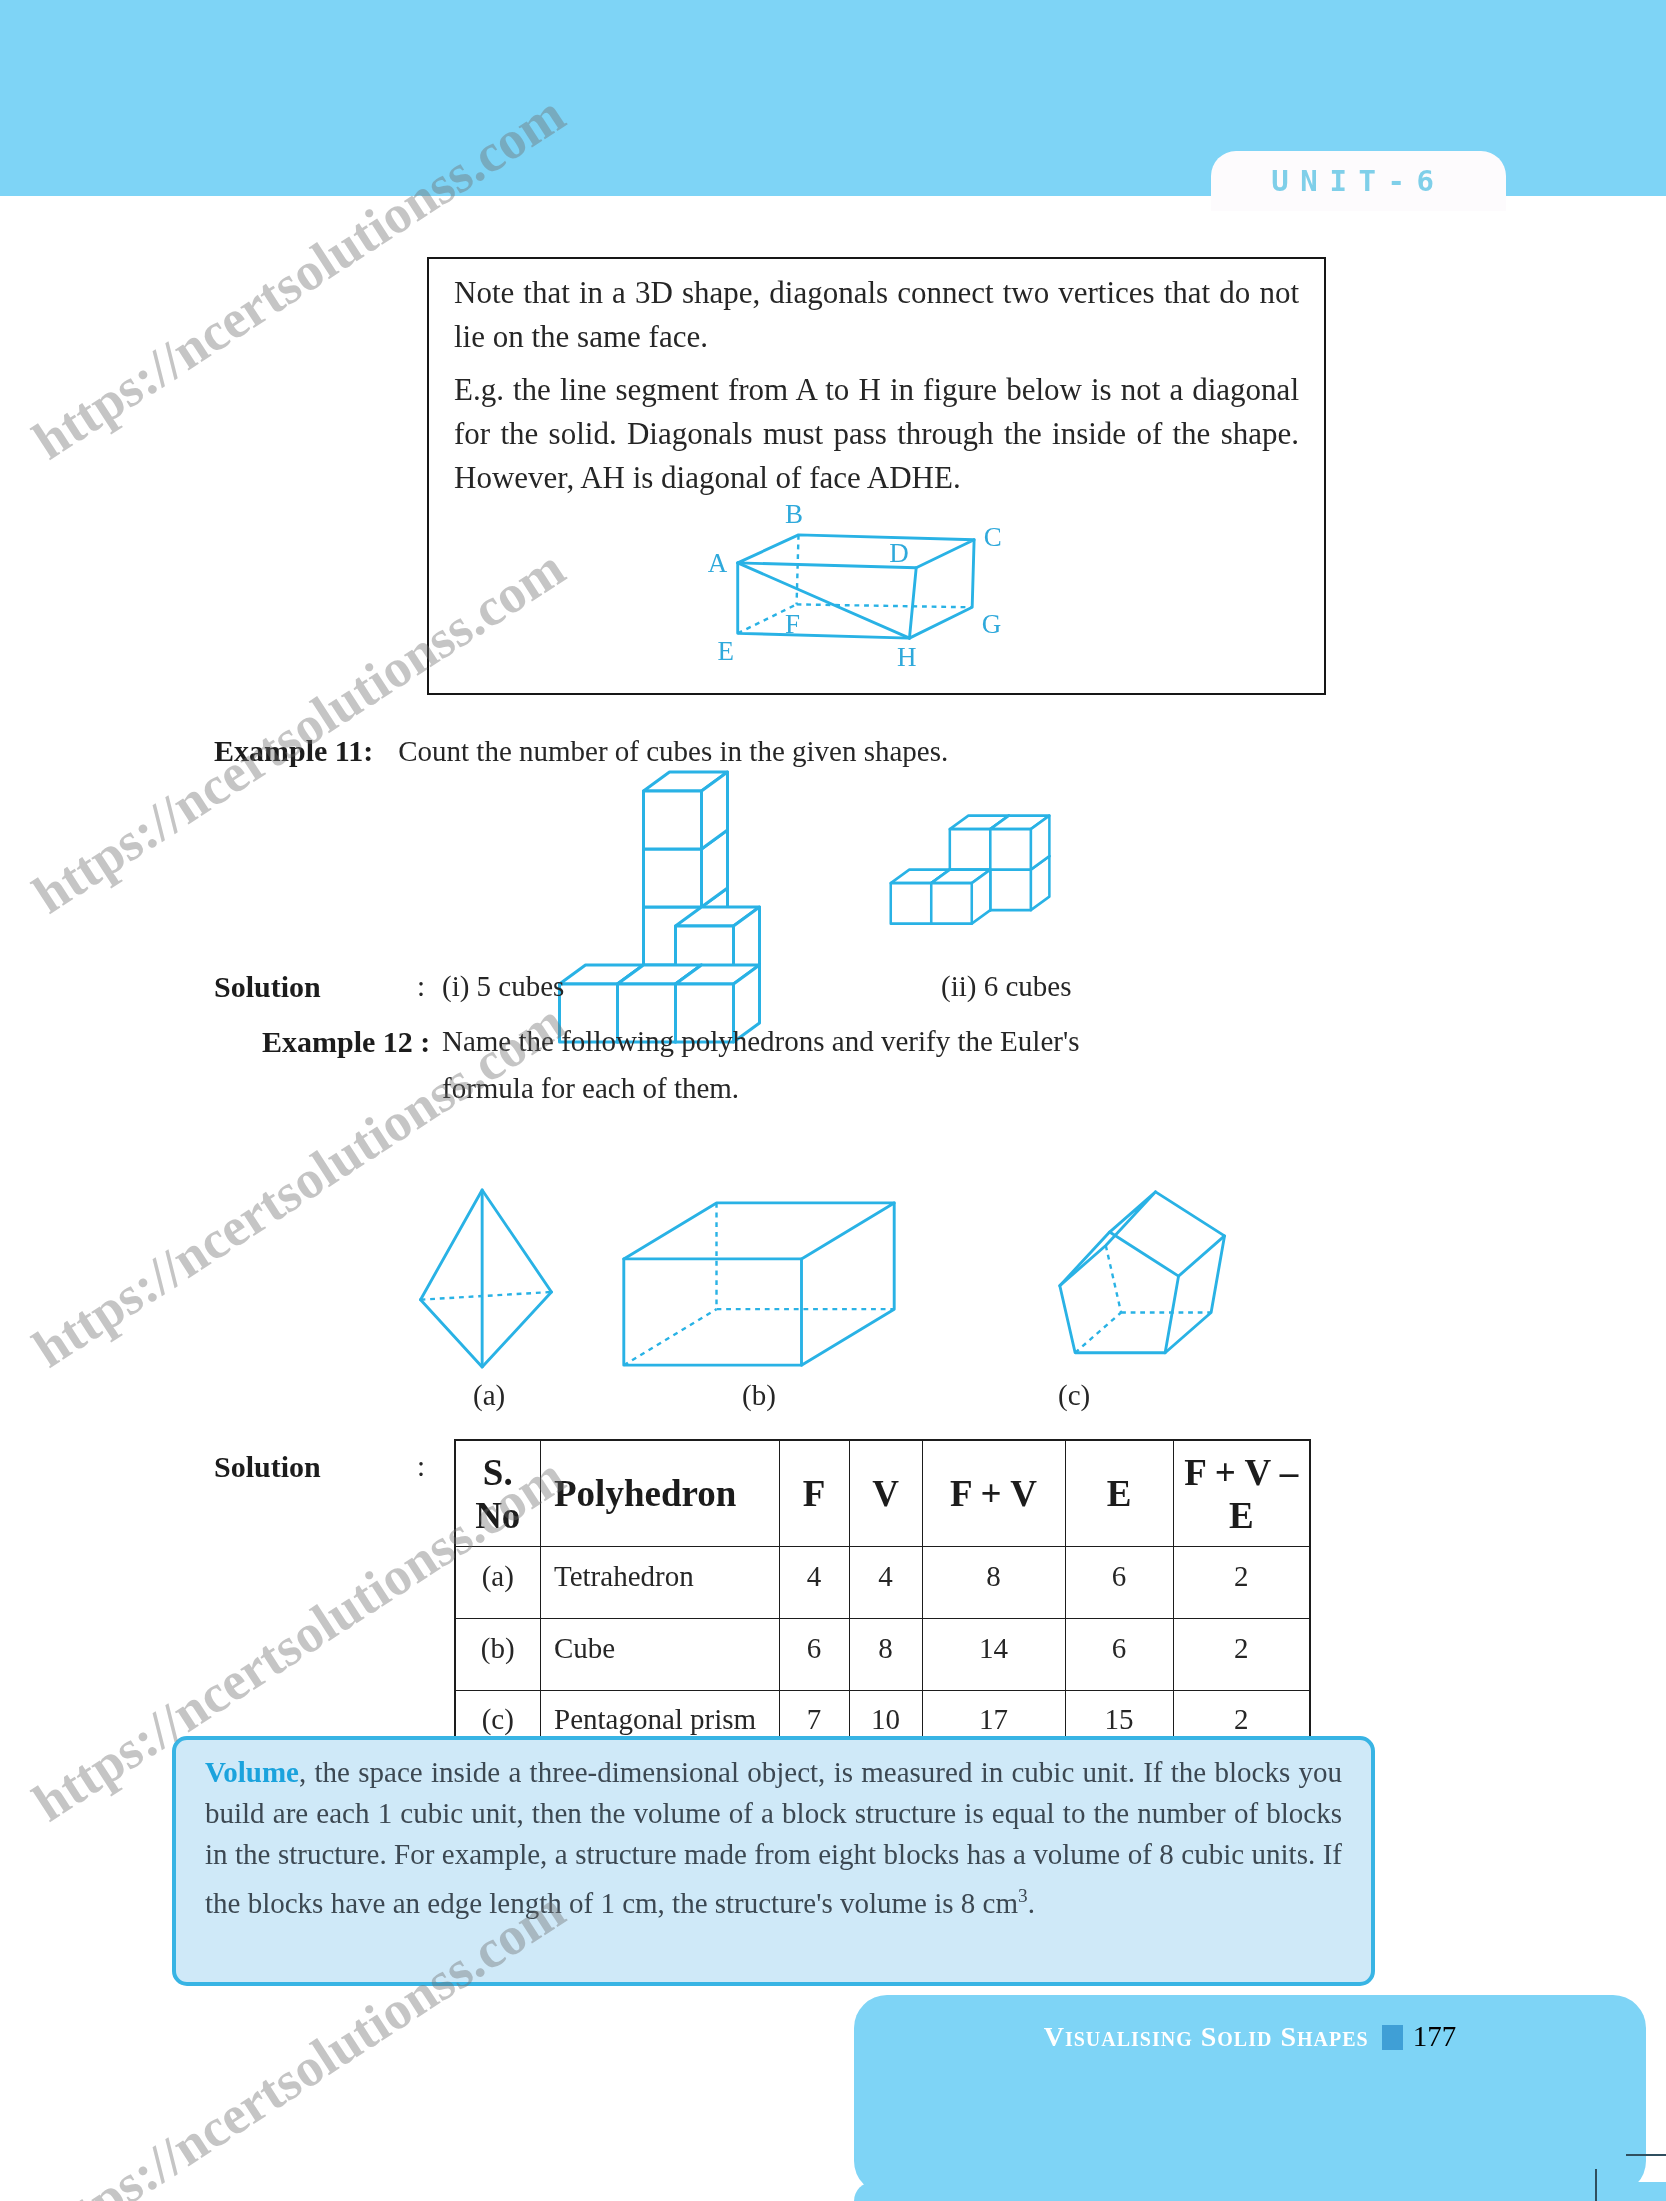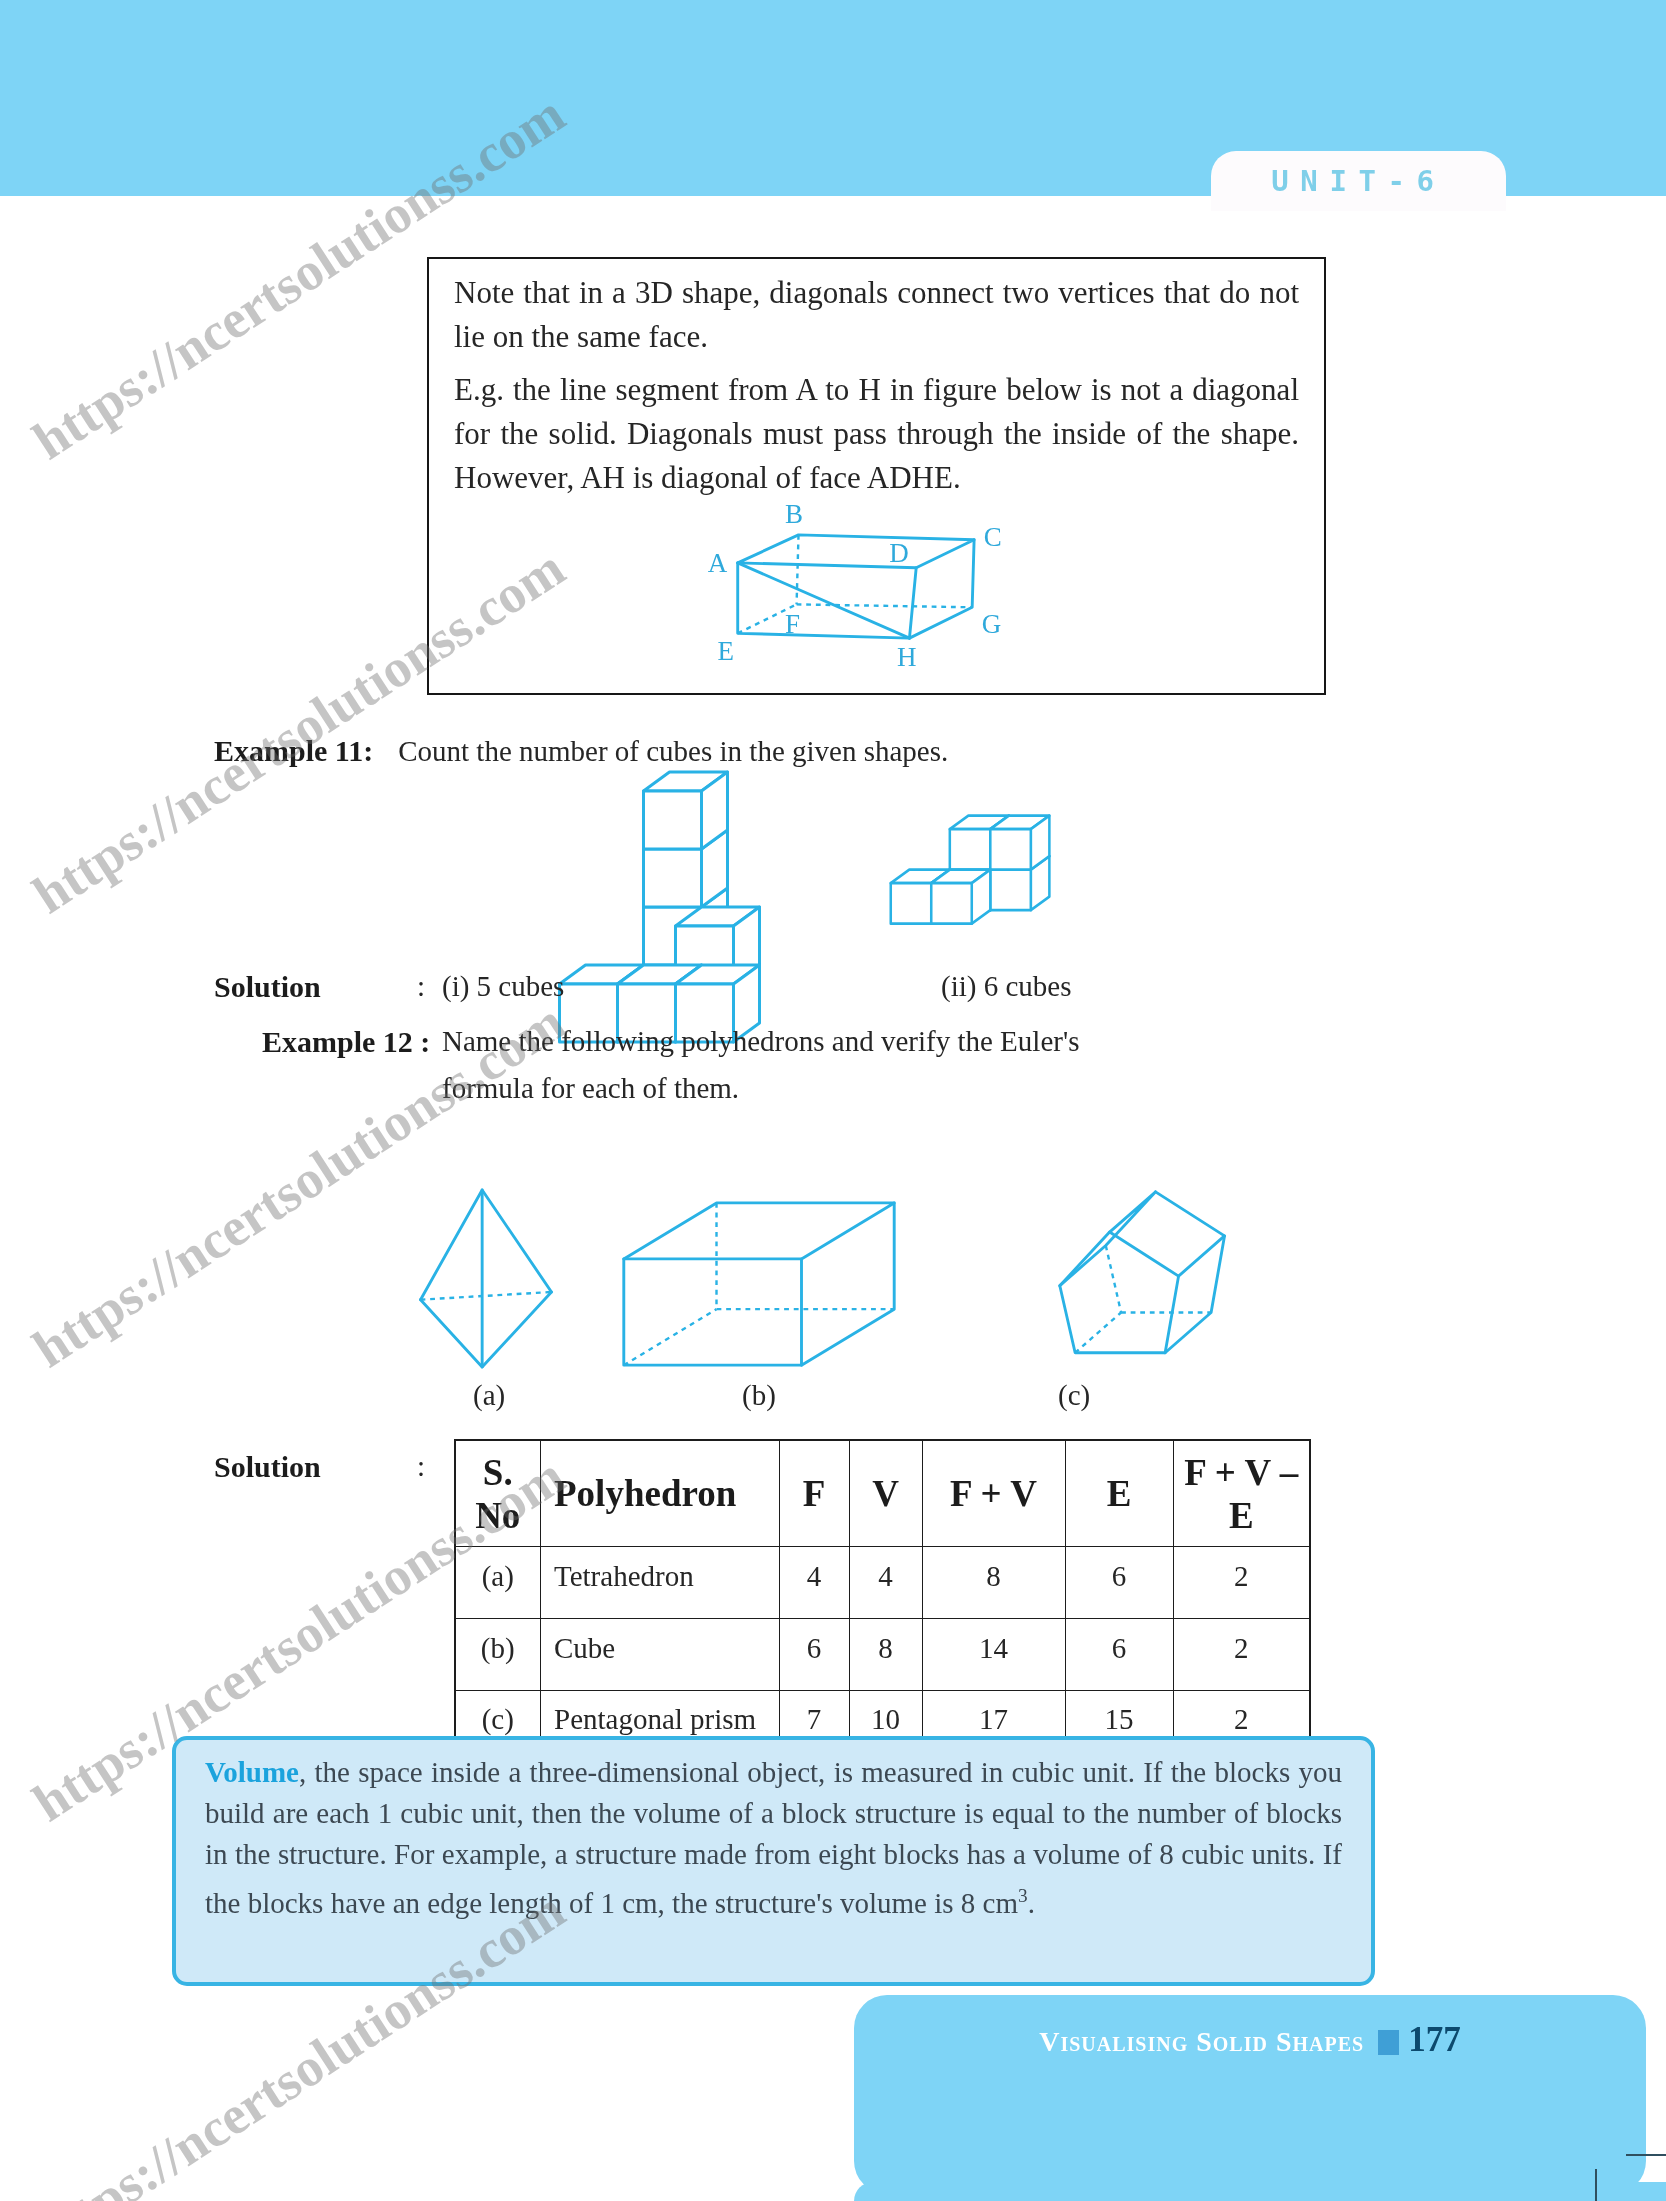--- a/index.html
+++ b/index.html
@@ -59,21 +59,21 @@
   .volume-box sup{font-size:19.3px;}
 
   
   .footer-block{
     left:854px;top:1995px;width:792px;height:199px;background:#7ed4f6;border-radius:33px;
     display:flex;justify-content:center;align-items:flex-start;padding-top:25px;box-sizing:border-box;
   }
   .footer-bar{left:854px;top:2182px;width:813px;height:19.3px;background:#7ed4f6;border-radius:23px 0 0 0;}
   .f-chapter{font-variant:small-caps;font-size:28px;color:#ffffff;letter-spacing:1px;font-weight:600;}
   .f-square{display:inline-block;width:21px;height:25px;background:#3f9fd6;margin:0 9.7px 0 13.5px;vertical-align:-3.9px;}
-  .f-page{font-size:35px;color:#0c4a6e;font-weight:700;}
+  .f-page{font-size:29px;color:#000000;font-weight:400;}
 
   .crop-h{left:1626px;top:2154px;width:41px;height:1.9px;background:#2f4f5f;}
   .crop-v{left:1595px;top:2169px;width:1.9px;height:33px;background:#2f4f5f;}
 
   
   .wm{
     position:absolute;white-space:nowrap;font-family:"Liberation Serif","DejaVu Serif",serif;
     font-weight:bold;font-size:54px;color:rgba(110,110,110,0.40);
     transform:rotate(-33deg);transform-origin:0 50%;z-index:5;pointer-events:none;
   }

